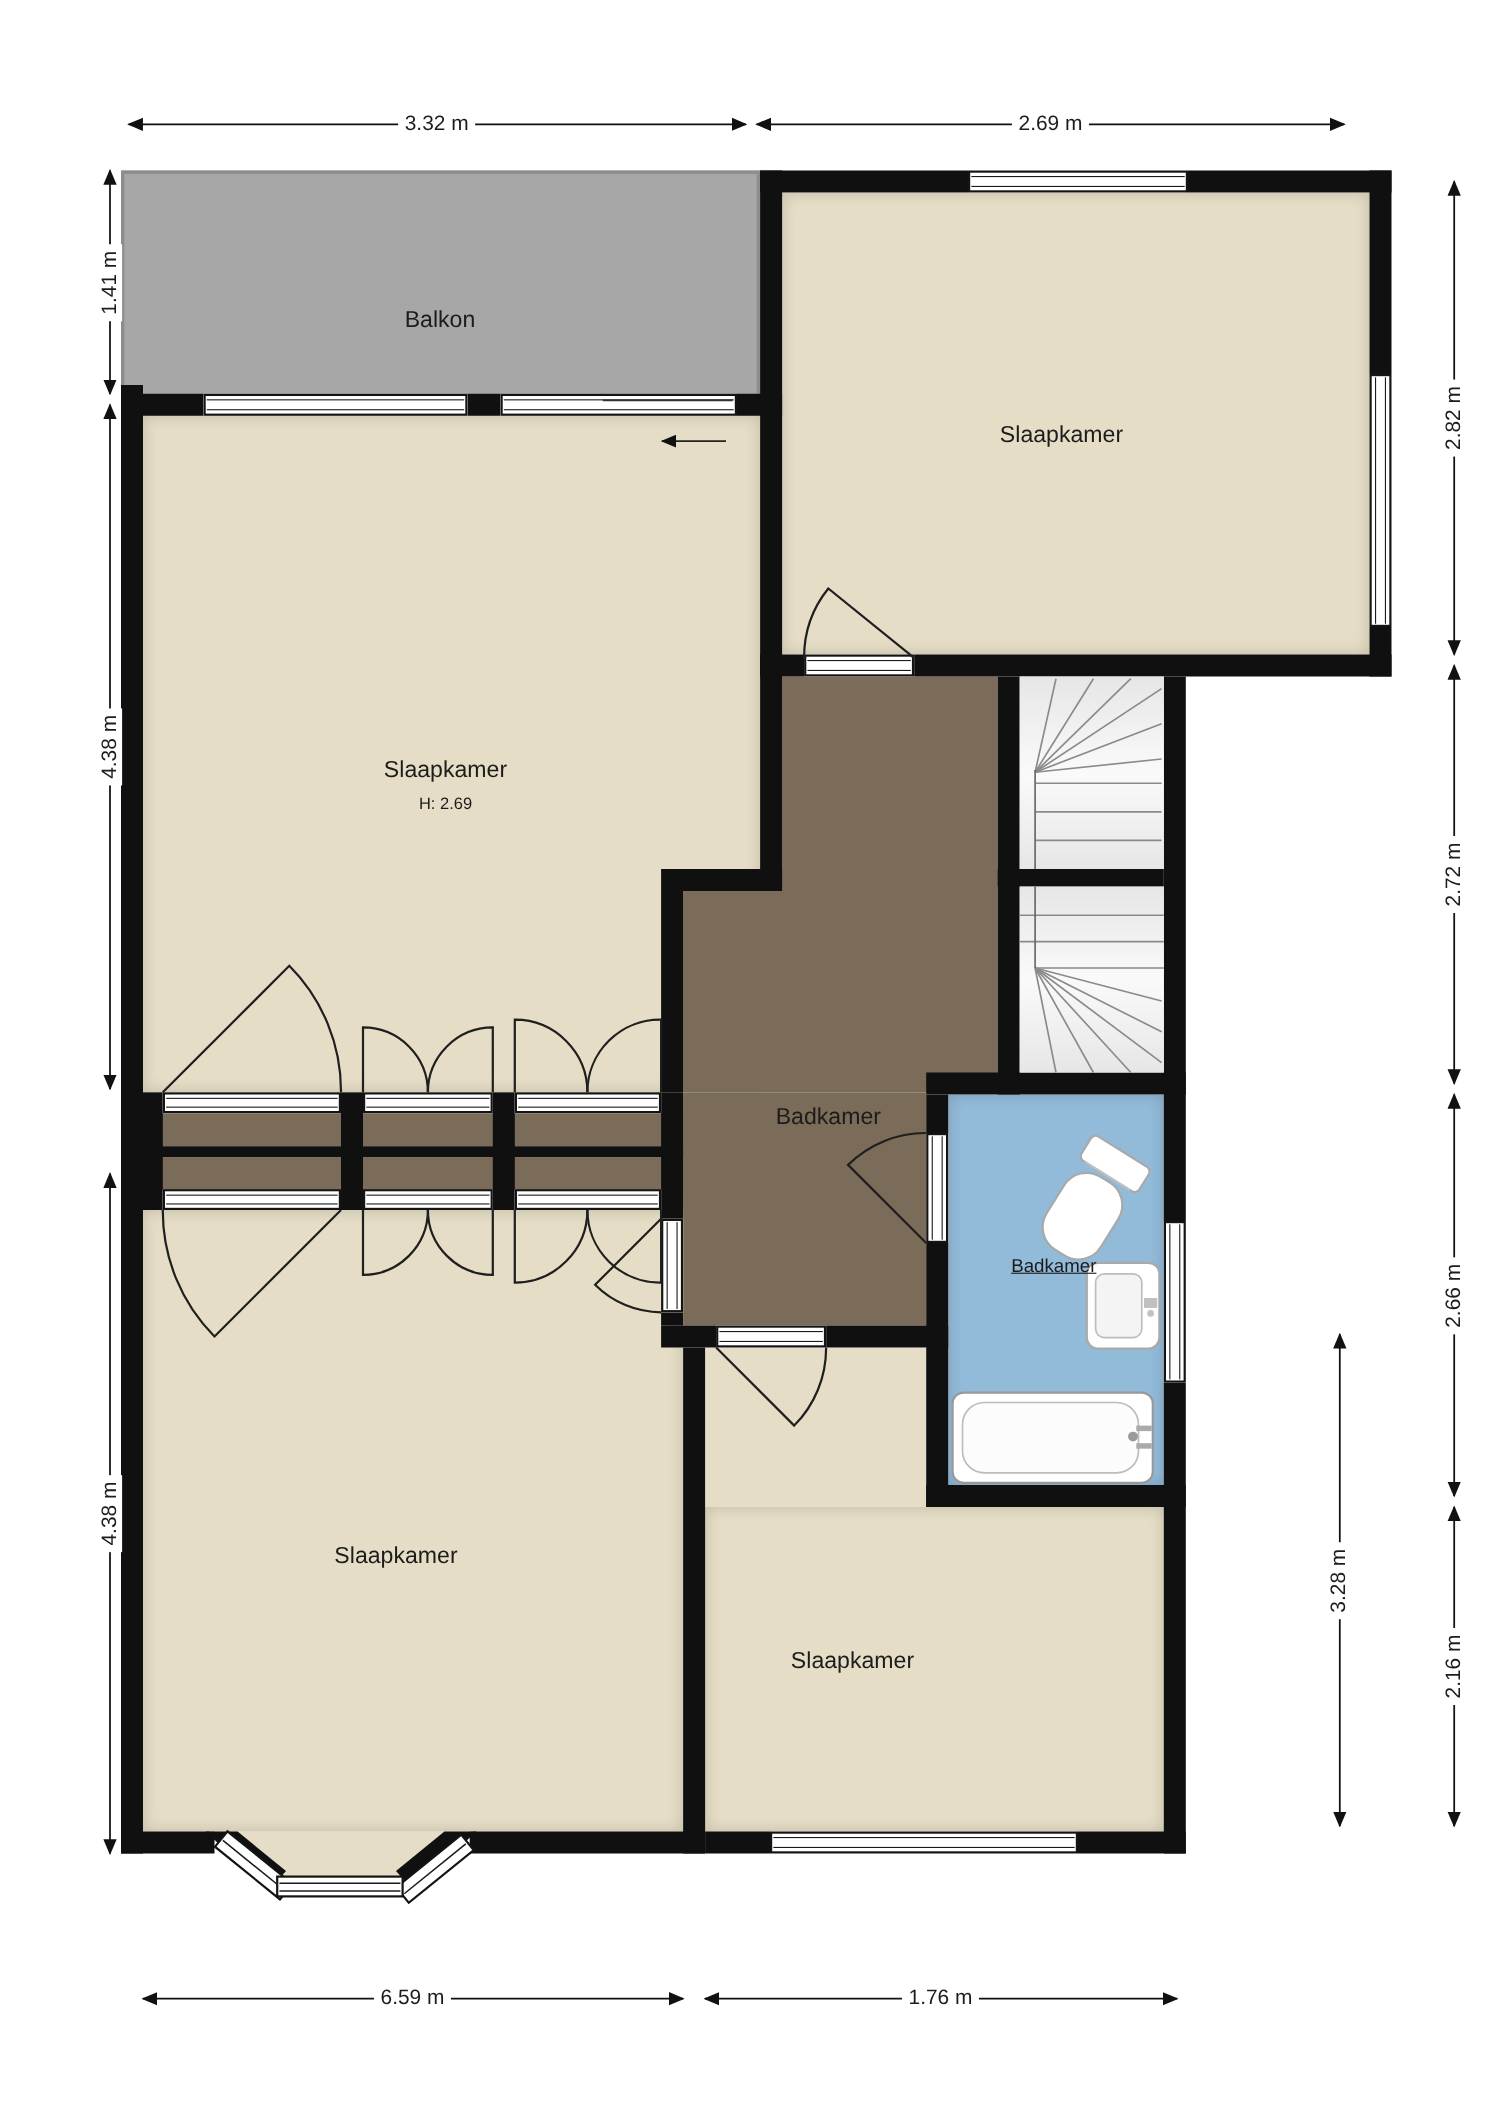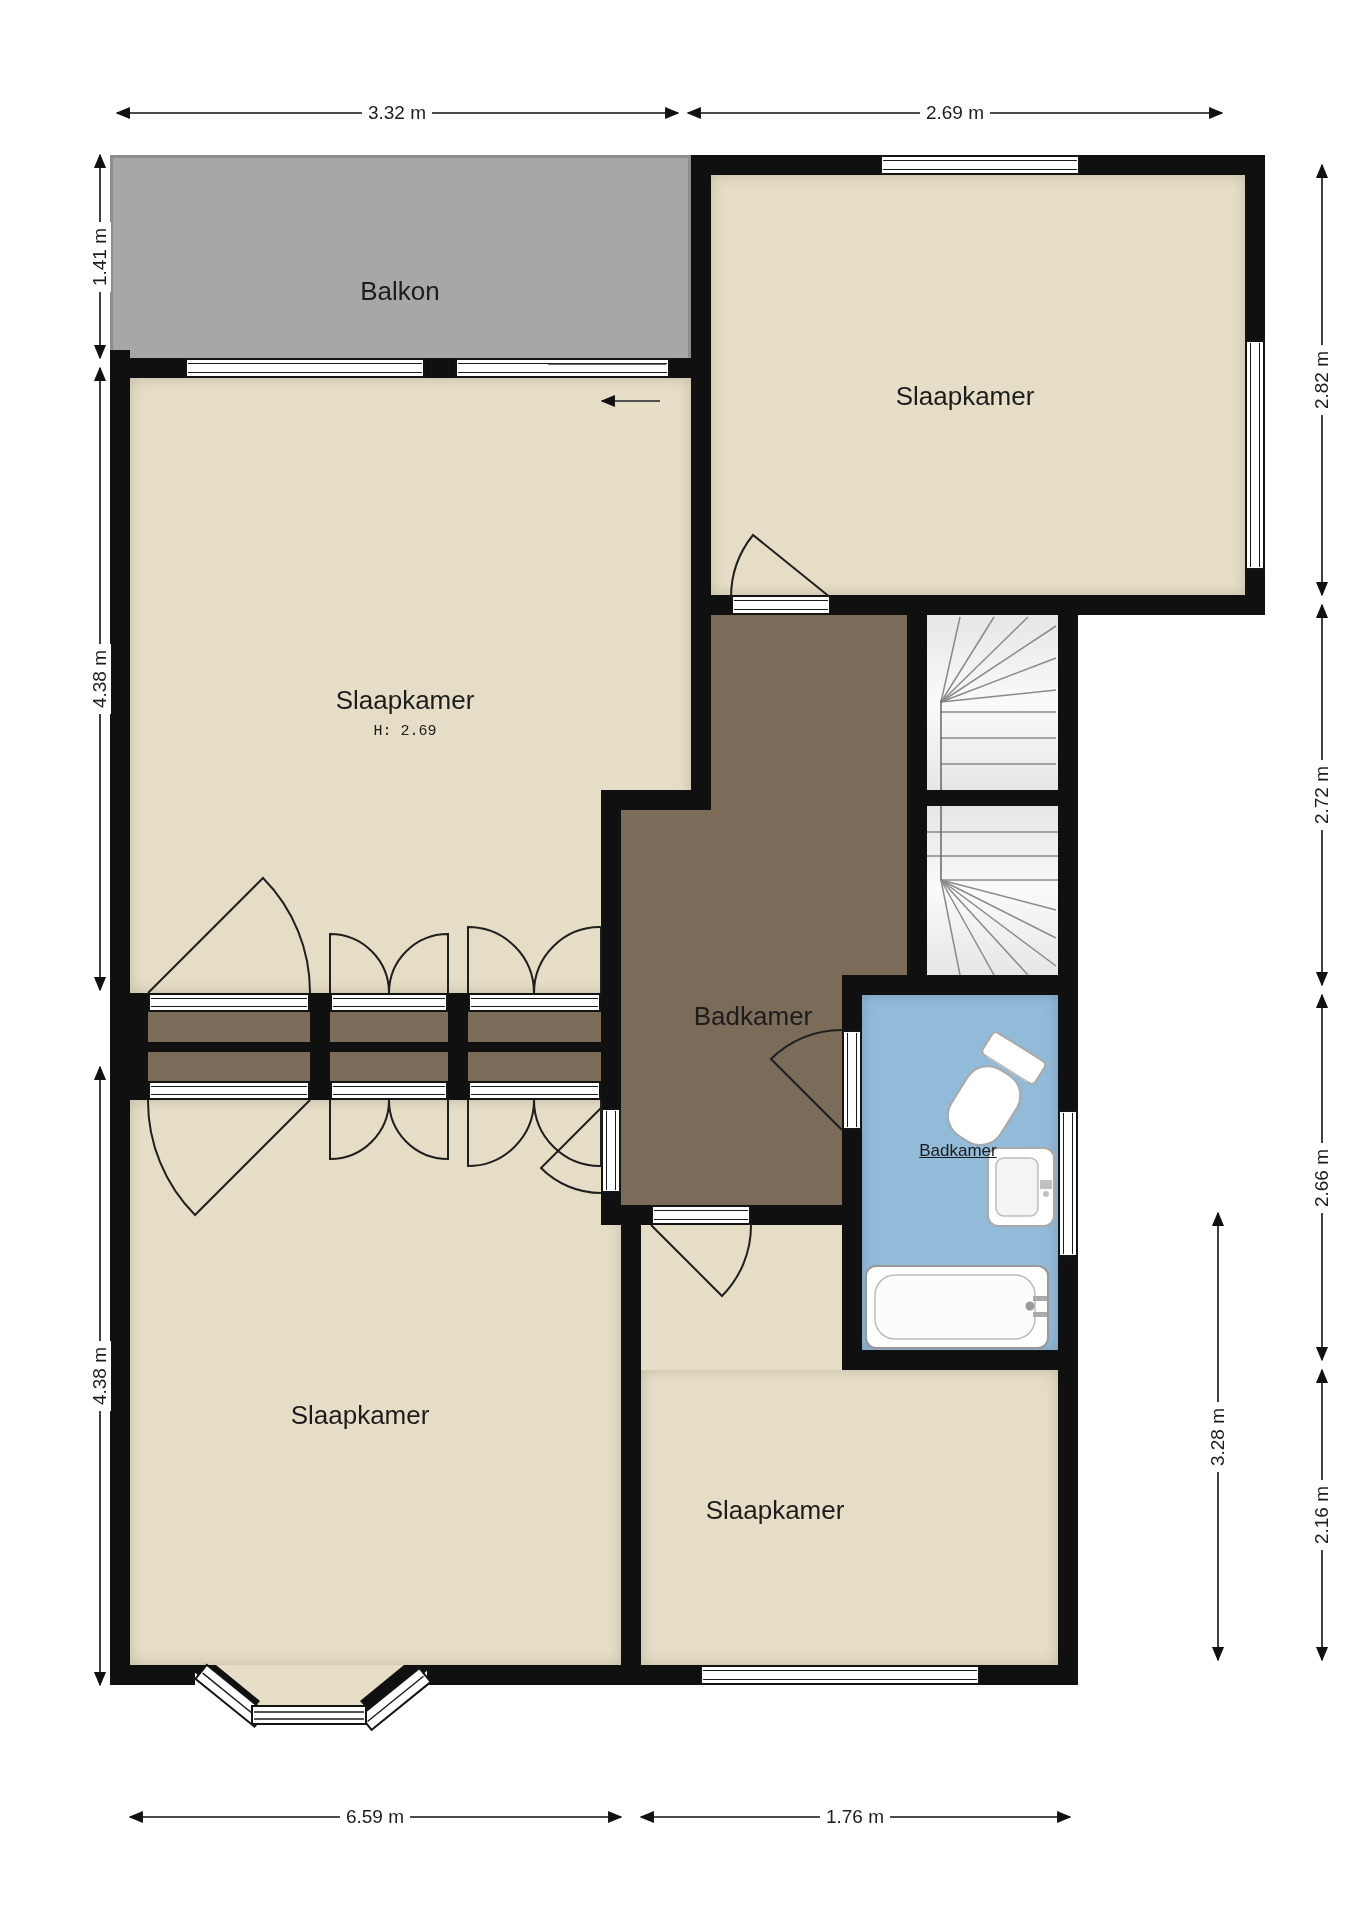--- a/index.html
+++ b/index.html
@@ -5,23 +5,23 @@
   html,body{margin:0;padding:0;background:#fff;}
   #stage{position:relative;width:1358px;height:1920px;background:#fff;overflow:hidden;
          font-family:"Liberation Sans", sans-serif;color:#1c1c1c;}
   .floor{position:absolute;box-shadow:inset 0 0 14px rgba(0,0,0,.16);}
   .wall{position:absolute;background:var(--wall,#101010);}
   .win{position:absolute;background:#fff;border:2px solid #141414;box-sizing:border-box;}
   .win-h::before{content:"";position:absolute;left:1px;right:1px;top:3px;border-top:1.4px solid #1a1a1a;}
   .win-h::after{content:"";position:absolute;left:1px;right:1px;bottom:3px;border-bottom:1.4px solid #1a1a1a;}
   .win-v::before{content:"";position:absolute;top:1px;bottom:1px;left:3px;border-left:1.4px solid #1a1a1a;}
   .win-v::after{content:"";position:absolute;top:1px;bottom:1px;right:3px;border-right:1.4px solid #1a1a1a;}
-  .room-label{position:absolute;transform:translate(-50%,-50%);font-size:26px;white-space:nowrap;}
+  .room-label{position:absolute;transform:translate(-50%,-50%);font-size:21px;white-space:nowrap;}
   .room-label.small{font-size:17px;}
-  .sub-label{position:absolute;transform:translate(-50%,-50%);font-size:15px;white-space:nowrap;font-family:Liberation Mono, monospace;}
+  .sub-label{position:absolute;transform:translate(-50%,-50%);font-size:15px;white-space:nowrap;}
   .dim-label{position:absolute;transform:translate(-50%,-50%);font-size:19px;background:#fff;
              padding:0 6px;white-space:nowrap;}
   .dim-label.v{transform:translate(-50%,-50%) rotate(-90deg);}
   svg{position:absolute;left:0;top:0;}
 </style>
 </head>
 <body>
 
 <div id="stage">
 

